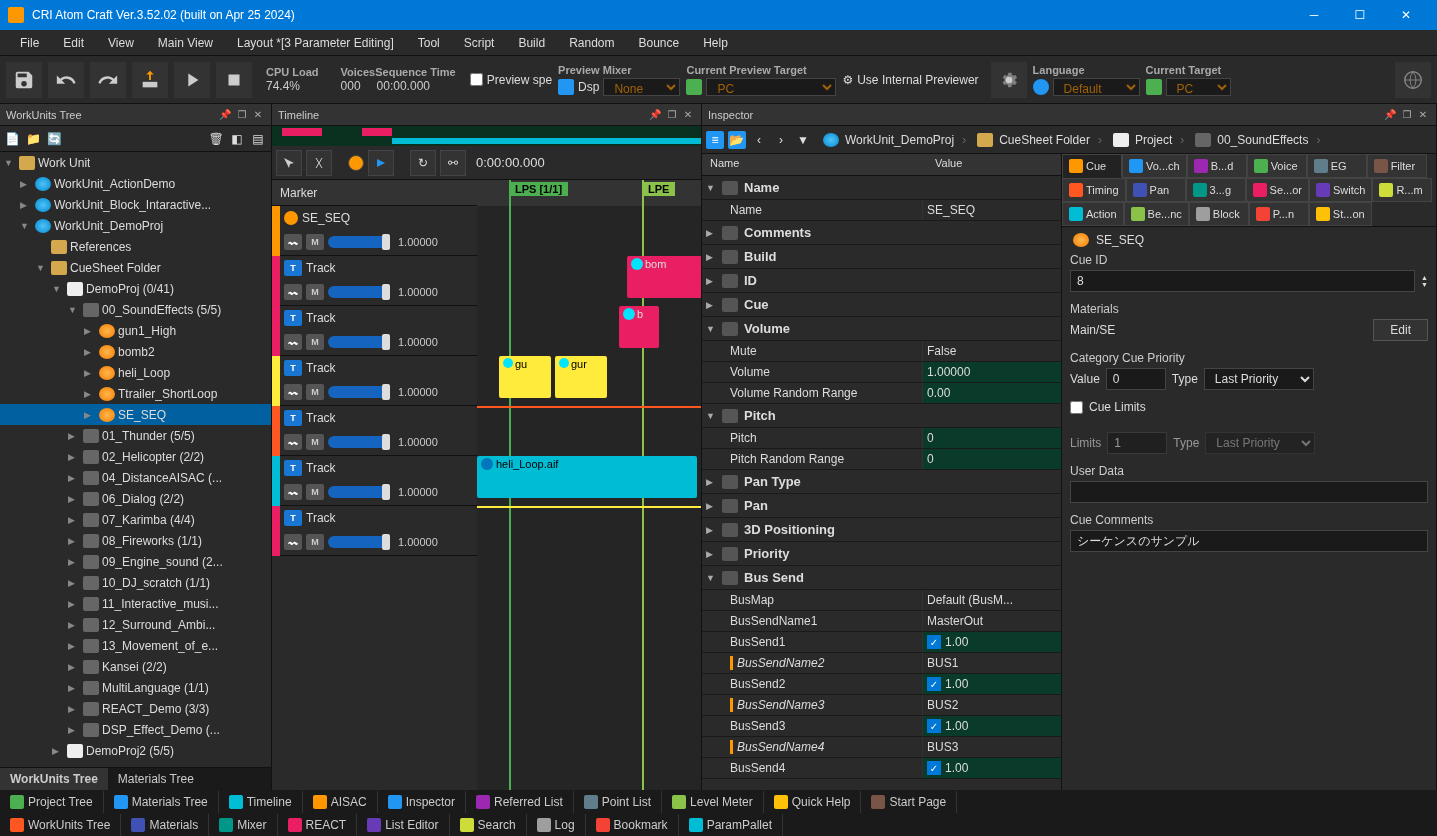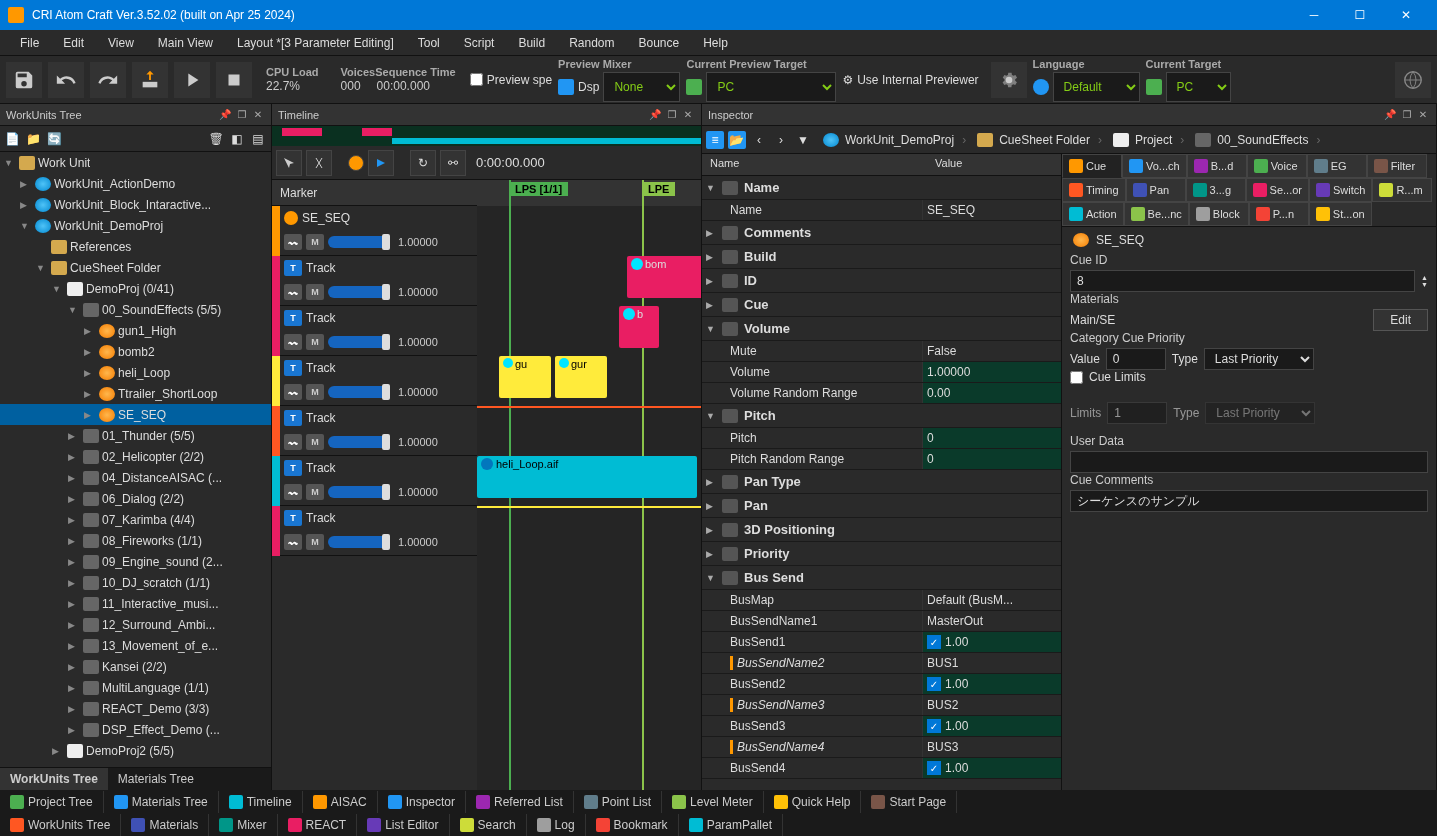--- a/index.html
+++ b/index.html
@@ -16,21 +16,21 @@
 .menubar { background: #2a2a2a; height: 26px; display: flex; align-items: center; padding: 0 8px; border-bottom: 1px solid #111; }
 .menubar-item { padding: 4px 12px; color: #ddd; cursor: pointer; }
 
 
 .toolbar { background: #2a2a2a; height: 48px; display: flex; align-items: center; padding: 0 6px; gap: 6px; border-bottom: 1px solid #111; }
 .toolbar-btn { width: 36px; height: 36px; background: #333; display: flex; align-items: center; justify-content: center; cursor: pointer; }
 .toolbar-sec { display: flex; flex-direction: column; padding: 2px 8px; gap: 1px; }
 .toolbar-sec-label { font-size: 11px; color: #aaa; font-weight: bold; }
 .toolbar-sec-val { font-size: 12px; color: #ccc; }
 .toolbar-check { display: flex; align-items: center; gap: 4px; }
-.toolbar-select { background: #1a1a1a; border: 1px solid #444; color: #84cc16; padding: 2px 20px 2px 6px; font-size: 12px; height: 30px; }
+.toolbar-select { background: #1a1a1a; border: 1px solid #444; color: #a16207; padding: 2px 20px 2px 6px; font-size: 12px; height: 18px; }
 .toolbar-group { display: flex; flex-direction: column; gap: 2px; }
 .toolbar-row { display: flex; align-items: center; gap: 4px; }
 .sm-icon { width: 16px; height: 16px; display: inline-block; }
 
 
 .main { display: flex; height: calc(836px - 30px - 26px - 48px - 46px); }
 
 
 .panel { display: flex; flex-direction: column; background: #2a2a2a; border-right: 1px solid #111; }
 .panel-header { background: #333; height: 22px; display: flex; align-items: center; padding: 0 6px; border-bottom: 1px solid #111; }
@@ -100,21 +100,21 @@
 .insp-prop-val.edit { background: #0a3a2a; }
 .italic { font-style: italic; }
 .checkmark { width: 14px; height: 14px; background: #0078d7; color: #fff; display: inline-flex; align-items: center; justify-content: center; font-size: 10px; margin-right: 4px; }
 
 
 .rtabs { display: flex; flex-wrap: wrap; background: #2a2a2a; border-bottom: 1px solid #111; }
 .rtab { height: 24px; display: flex; align-items: center; gap: 3px; padding: 0 6px; border: 1px solid #444; background: #333; cursor: pointer; font-size: 11px; min-width: 60px; overflow: hidden; }
 .rtab.active { background: #222; border-bottom: 1px solid #222; }
 .rtab-icon { width: 14px; height: 14px; border-radius: 2px; flex-shrink: 0; }
 .rpane { flex: 1; padding: 6px 8px; overflow: auto; }
-.rfield { display: flex; flex-direction: column; gap: 3px; margin-bottom: 0; }
+.rfield { display: flex; flex-direction: column; gap: 3px; margin-bottom: 10px; }
 .rfield-label { font-size: 12px; color: #ccc; }
 .rfield-input { background: #1a1a1a; border: 1px solid #444; color: #ddd; padding: 3px 6px; font-size: 12px; }
 .rfield-row { display: flex; gap: 6px; align-items: center; }
 .rbtn { background: #333; border: 1px solid #555; color: #ddd; padding: 3px 16px; cursor: pointer; font-size: 12px; }
 .rselect { background: #1a1a1a; border: 1px solid #444; color: #ddd; padding: 2px 18px 2px 6px; font-size: 12px; }
 
 
 .bottom-dock { height: 46px; background: #1a1a1a; display: flex; flex-direction: column; }
 .dock-row { display: flex; height: 23px; align-items: center; }
 .dock-tab { display: flex; align-items: center; gap: 4px; padding: 0 10px; height: 22px; border-right: 1px solid #333; cursor: pointer; font-size: 12px; color: #ccc; }
@@ -176,21 +176,21 @@
         <path fill="#ccc" d="M8 5v14l11-7z"></path>
       </svg>
     </div>
   <div class="toolbar-btn">
       <svg width="22" height="22" viewBox="0 0 24 24">
         <path fill="#ccc" d="M6 6h12v12H6z"></path>
       </svg>
     </div>
   <div class="toolbar-sec">
     <span class="toolbar-sec-label">CPU Load</span>
-    <span class="toolbar-sec-val">22.7%</span>
+    <span class="toolbar-sec-val">74.4%</span>
   </div>
   <div class="toolbar-sec">
     <span class="toolbar-sec-label"><span>Voices</span><span>Sequence Time</span></span>
     <span class="toolbar-sec-val"><span style="margin-right:16px">000</span><span>00:00.000</span></span>
   </div>
   <div class="toolbar-check">
     <input type="checkbox" style="">
       <span>Preview spe</span>
   </div>
   <div class="toolbar-group">

